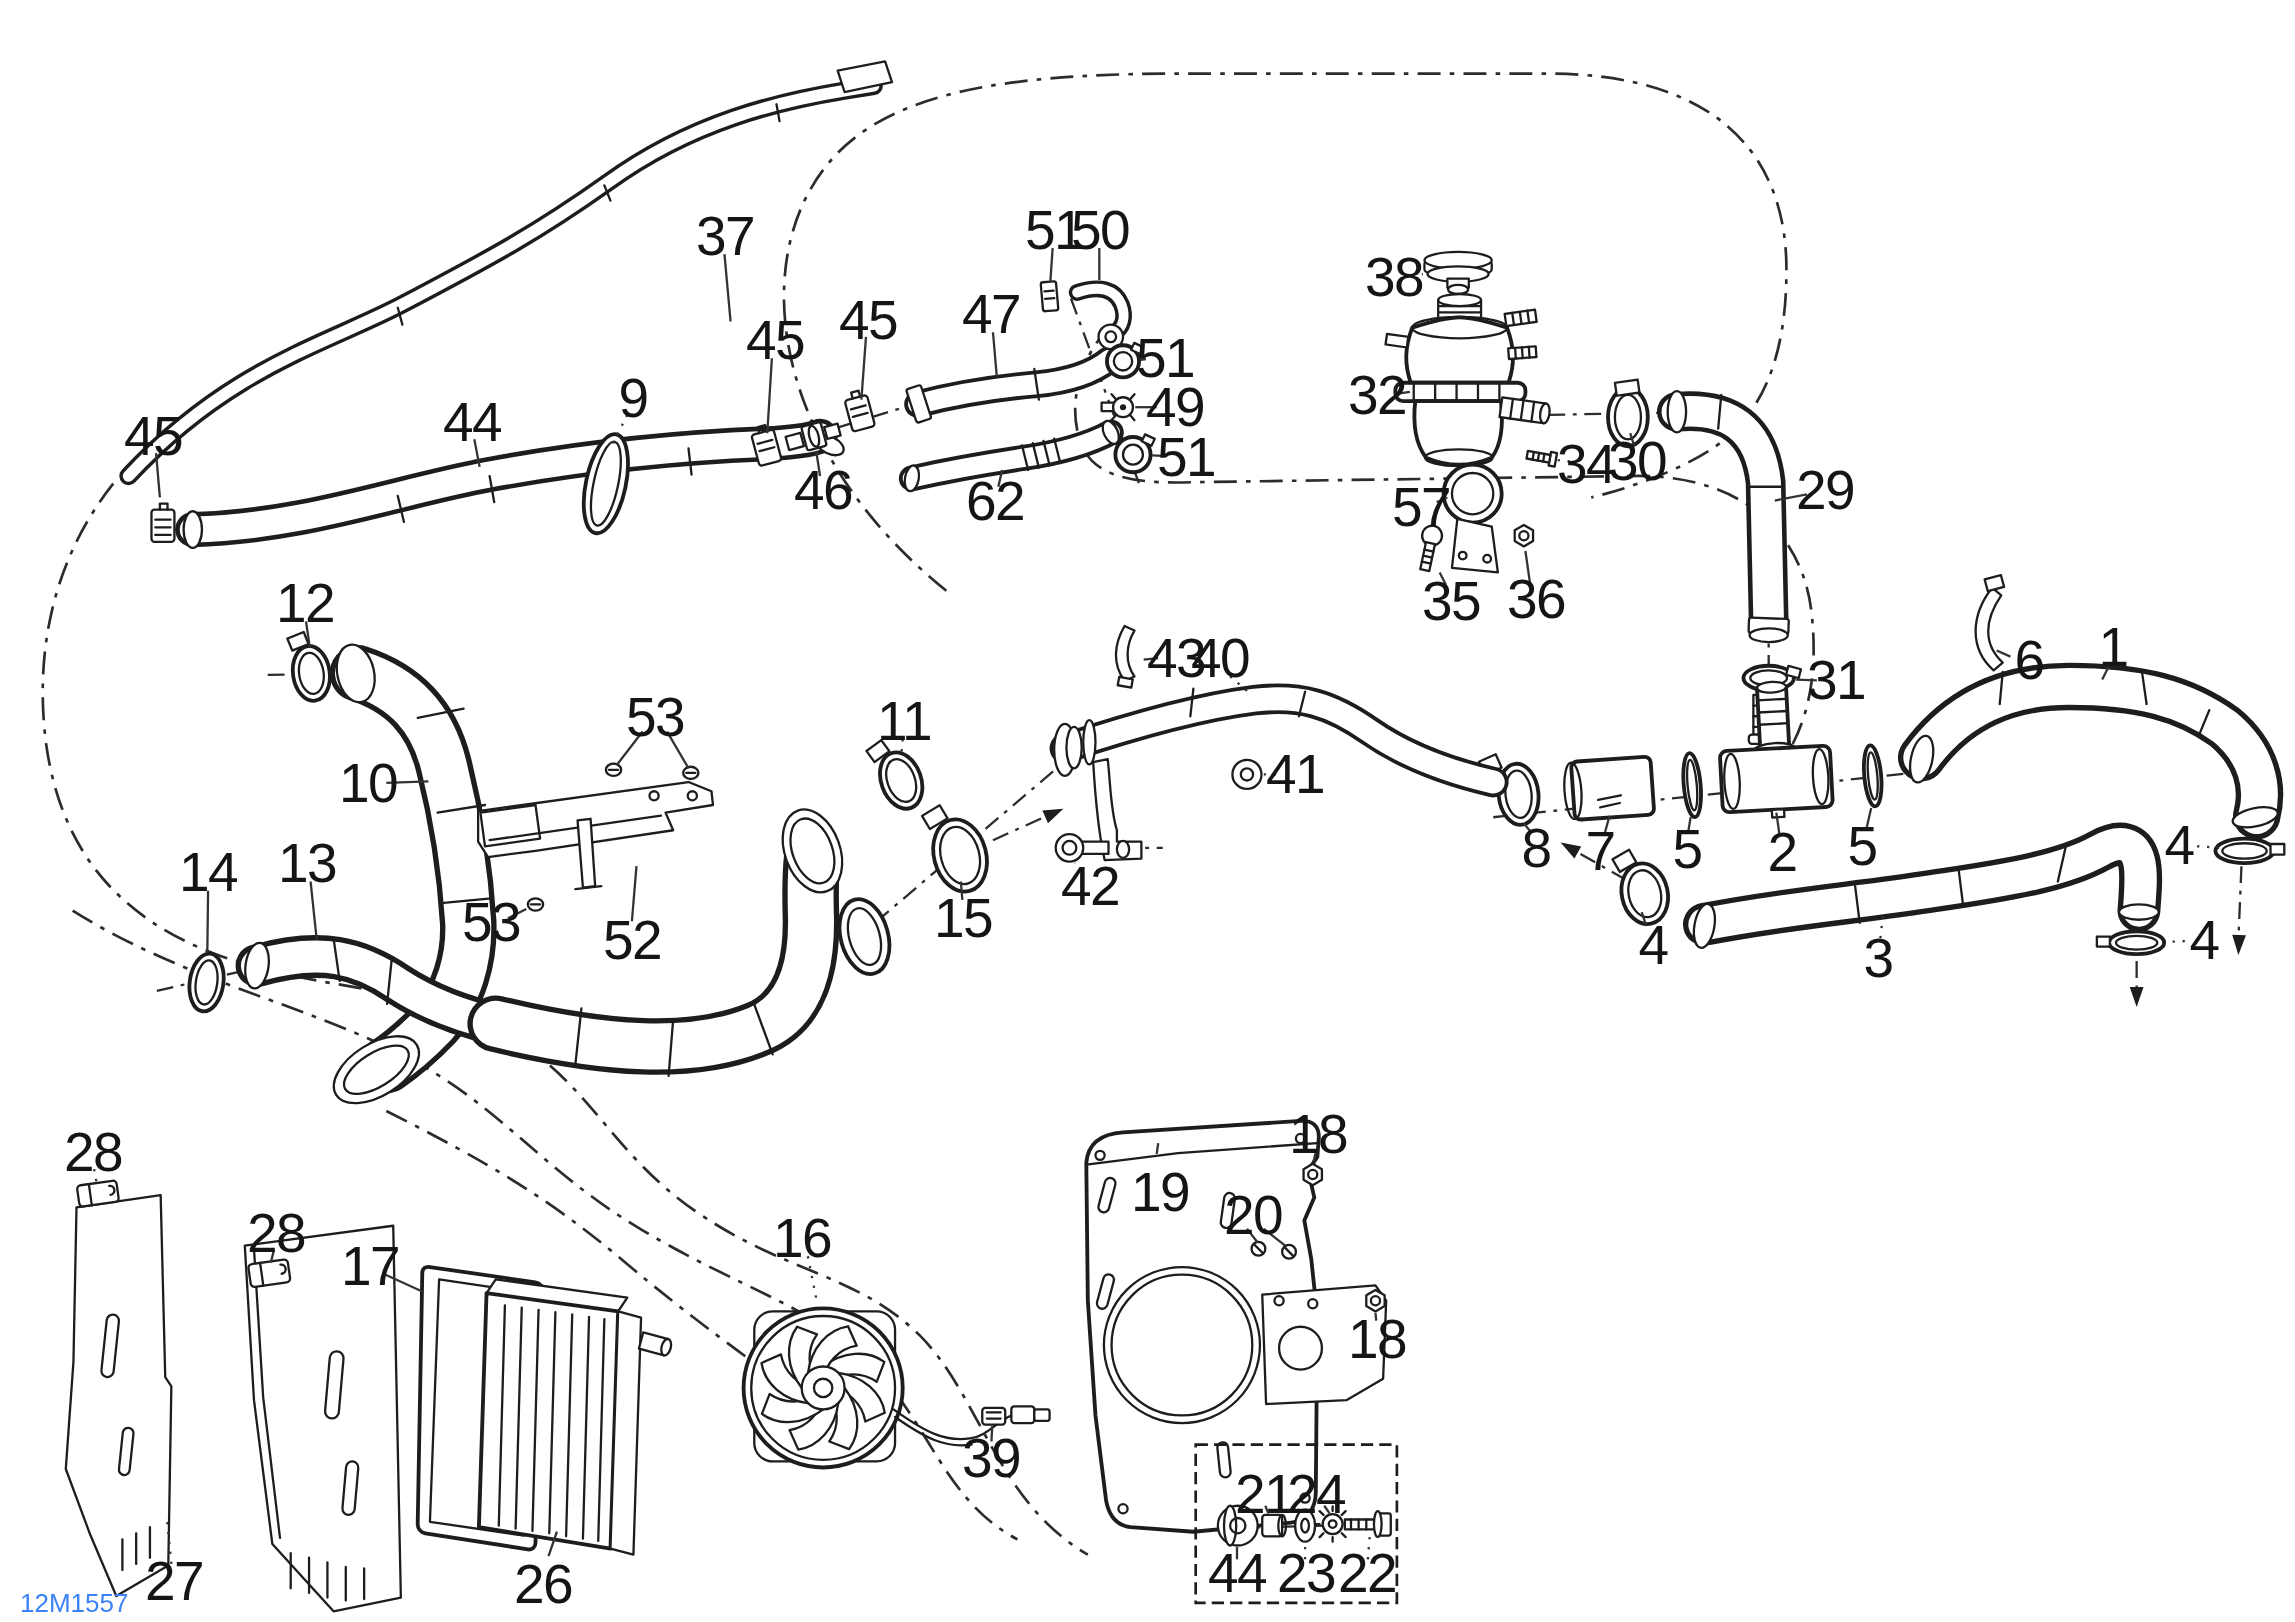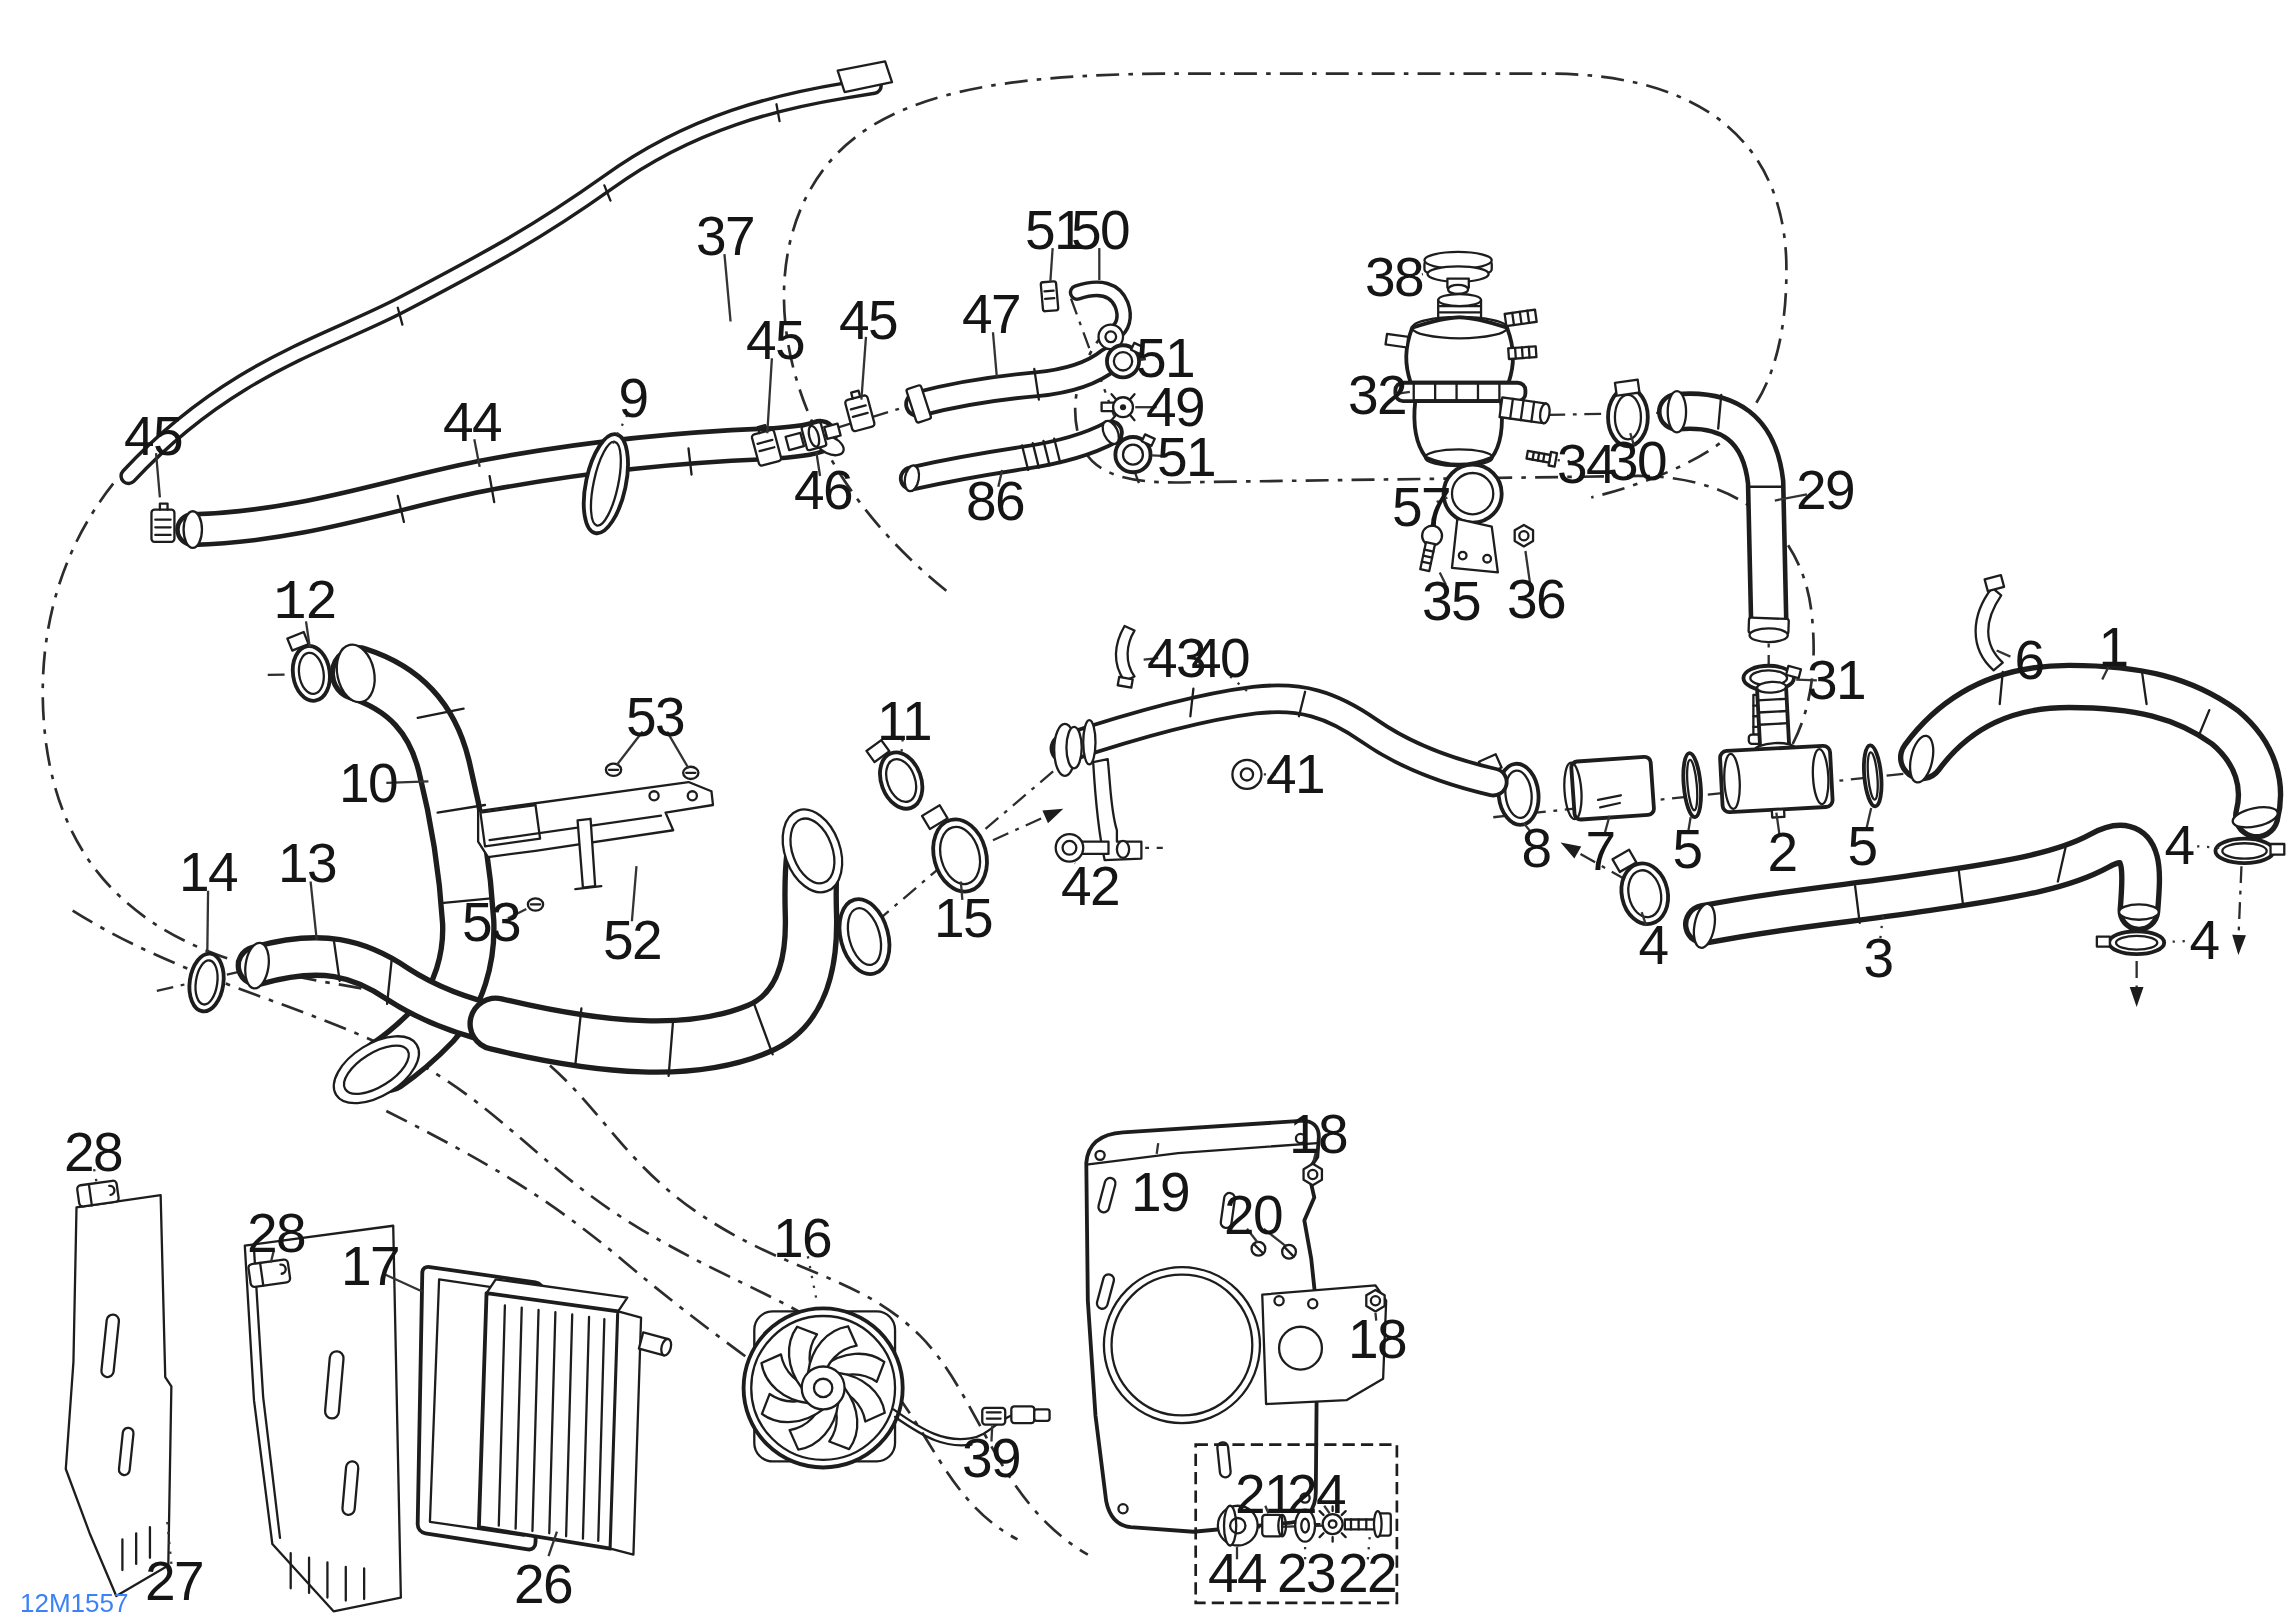--- a/index.html
+++ b/index.html
@@ -578,21 +578,21 @@
       <div class="callout" style="left: 2179px; top: 845px;">4</div>
       <div class="callout" style="left: 2204px; top: 940px;">4</div>
       <div class="callout" style="left: 1687px; top: 849px;">5</div>
       <div class="callout" style="left: 1862px; top: 846px;">5</div>
       <div class="callout" style="left: 2029px; top: 660px;">6</div>
       <div class="callout" style="left: 1600px; top: 851px;">7</div>
       <div class="callout" style="left: 1536px; top: 848px;">8</div>
       <div class="callout" style="left: 633px; top: 398px;">9</div>
       <div class="callout" style="left: 368px; top: 783px;">10</div>
       <div class="callout" style="left: 904px; top: 721px;">11</div>
-      <div class="callout" style="left: 305px; top: 603px; font-family: Liberation Mono, monospace;">12</div>
+      <div class="callout" style="left: 305px; top: 603px;">12</div>
       <div class="callout" style="left: 307px; top: 863px;">13</div>
       <div class="callout" style="left: 208px; top: 872px;">14</div>
       <div class="callout" style="left: 963px; top: 918px;">15</div>
       <div class="callout" style="left: 802px; top: 1238px;">16</div>
       <div class="callout" style="left: 370px; top: 1266px;">17</div>
       <div class="callout" style="left: 1318px; top: 1134px;">18</div>
       <div class="callout" style="left: 1377px; top: 1339px;">18</div>
       <div class="callout" style="left: 1160px; top: 1192px; text-align: center;">19</div>
       <div class="callout" style="left: 1253px; top: 1215px;">20</div>
       <div class="callout" style="left: 1264px; top: 1494px;">21</div>
@@ -618,21 +618,21 @@
       <div class="callout" style="left: 1220px; top: 658px;">40</div>
       <div class="callout" style="left: 1295px; top: 774px;">41</div>
       <div class="callout" style="left: 1090px; top: 886px;">42</div>
       <div class="callout" style="left: 1176px; top: 658px;">43</div>
       <div class="callout" style="left: 472px; top: 422px;">44</div>
       <div class="callout" style="left: 153px; top: 436px;">45</div>
       <div class="callout" style="left: 775px; top: 340px;">45</div>
       <div class="callout" style="left: 868px; top: 320px;">45</div>
       <div class="callout" style="left: 823px; top: 490px;">46</div>
       <div class="callout" style="left: 991px; top: 314px;">47</div>
-      <div class="callout" style="left: 995px; top: 501px;">86</div>
+      <div class="callout" style="left: 995px; top: 501px;">62</div>
       <div class="callout" style="left: 1175px; top: 407px;">49</div>
       <div class="callout" style="left: 1100px; top: 230px;">50</div>
       <div class="callout" style="left: 1054px; top: 230px;">51</div>
       <div class="callout" style="left: 1165px; top: 358px;">51</div>
       <div class="callout" style="left: 1186px; top: 457px;">51</div>
       <div class="callout" style="left: 632px; top: 940px;">52</div>
       <div class="callout" style="left: 655px; top: 717px;">53</div>
       <div class="callout" style="left: 491px; top: 922px;">53</div>
     </div>
 

